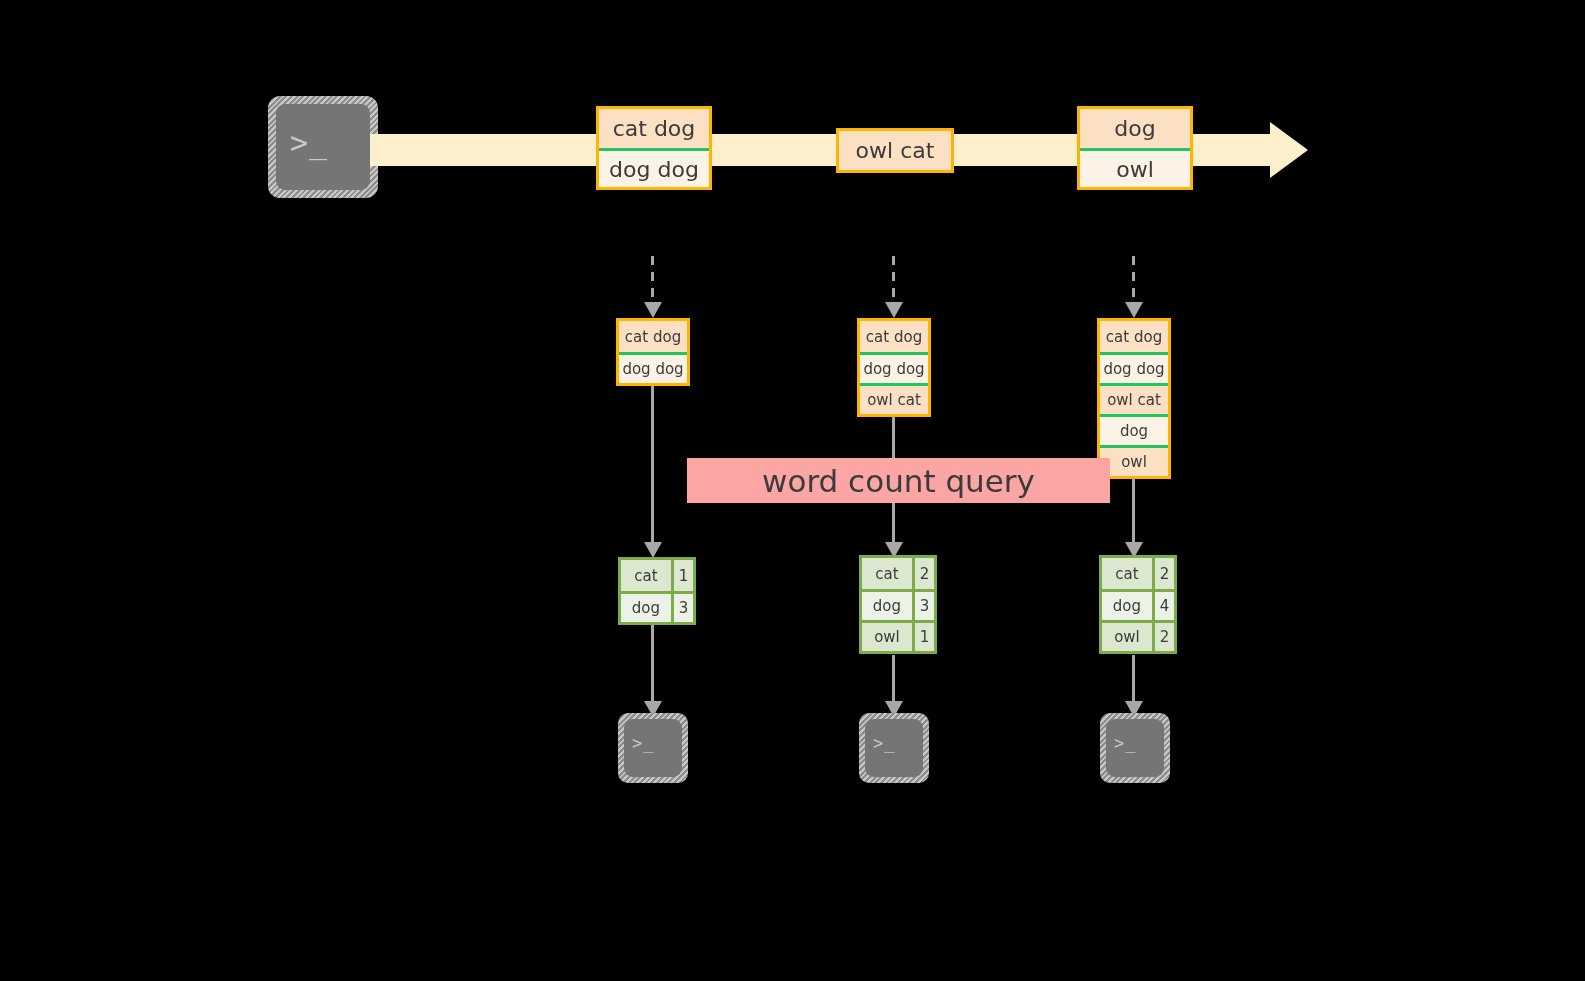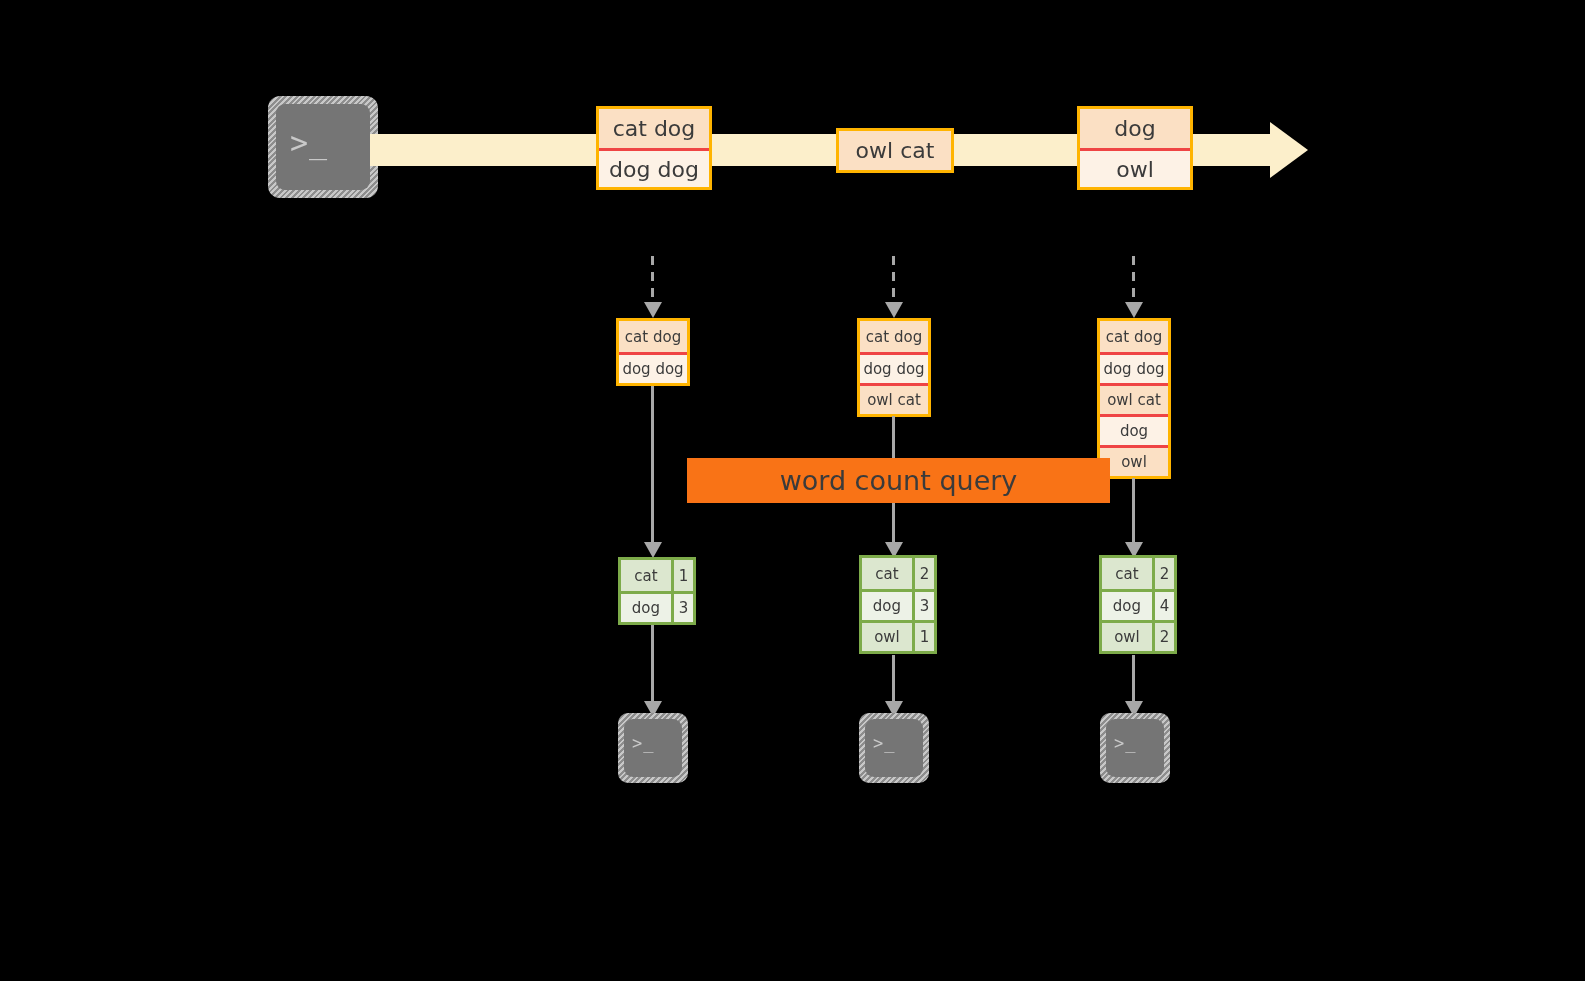--- a/index.html
+++ b/index.html
@@ -71,21 +71,21 @@
     box-sizing: border-box;
     display: flex;
     align-items: center;
     justify-content: center;
     color: #3b3b3b;
     white-space: nowrap;
     overflow: hidden;
   }
   .orow.dark { background: #FBE0C4; }
   .orow.light { background: #FDF2E6; }
-  .orow + .orow { border-top: 3px solid #ef4444; }
+  .orow + .orow { border-top: 3px solid #22c55e; }
 
   .obox.big .orow { height: 39px; font-size: 22px; }
   .obox.small .orow { height: 31px; font-size: 15px; }
 
   
   .gbox {
     position: absolute;
     box-sizing: border-box;
     border: 3px solid #7DAB4A;
     background: #EDF2E7;
@@ -139,26 +139,26 @@
     width: 0;
     height: 0;
     border-left: 9px solid transparent;
     border-right: 9px solid transparent;
     border-top: 16px solid #a8a8a8;
   }
 
   
   .query-label {
     position: absolute;
-    background: #f97316;
+    background: #fca5a5;
     display: flex;
     align-items: center;
     justify-content: center;
     color: #3b3b3b;
-    font-size: 27px;
+    font-size: 31px;
     white-space: nowrap;
   }
 </style>
 </head>
 <body>
 
 <div id="stage">
 
   <div class="term" style="left:268px; top:96px; width:110px; height:102px; border-radius:12px;">
     <div class="term-inner" style="left:8px; top:8px; right:8px; bottom:8px;"></div>

